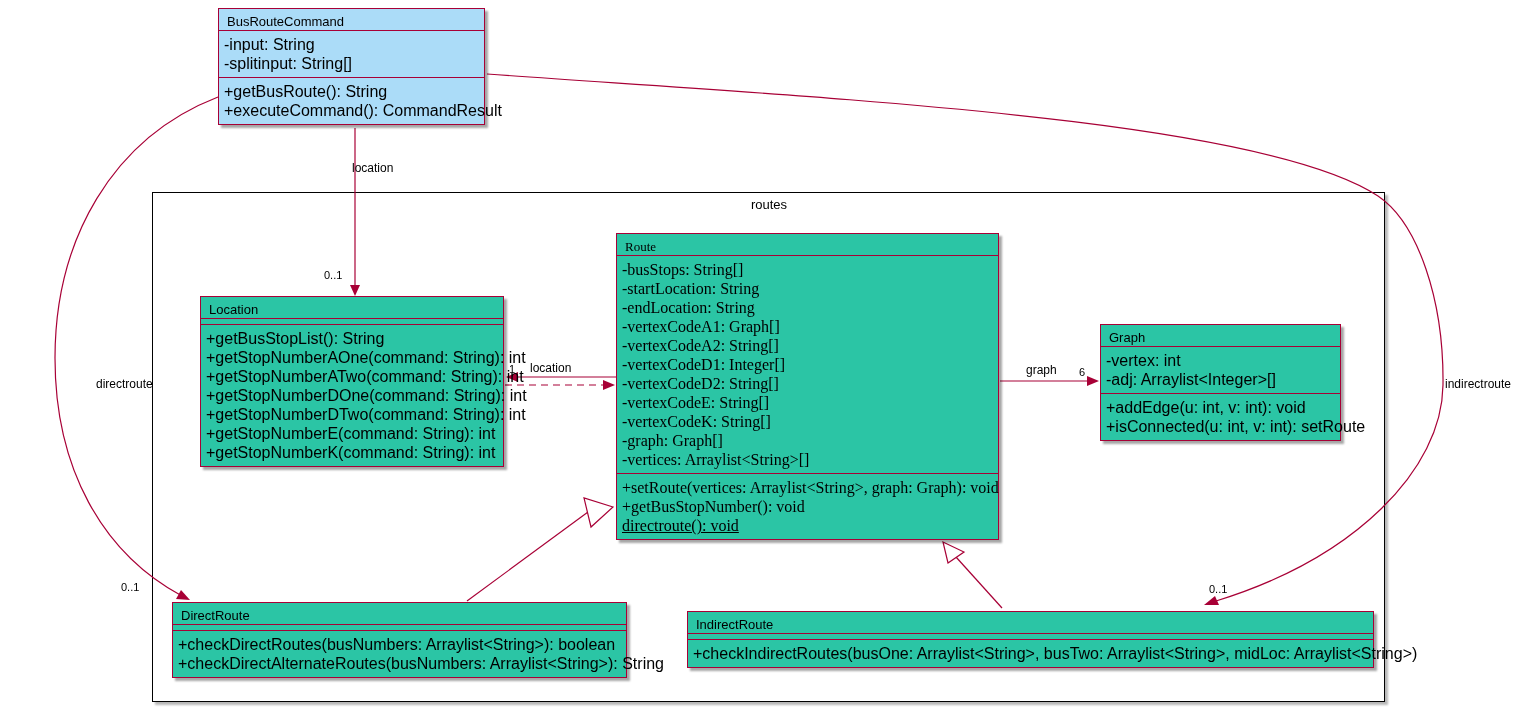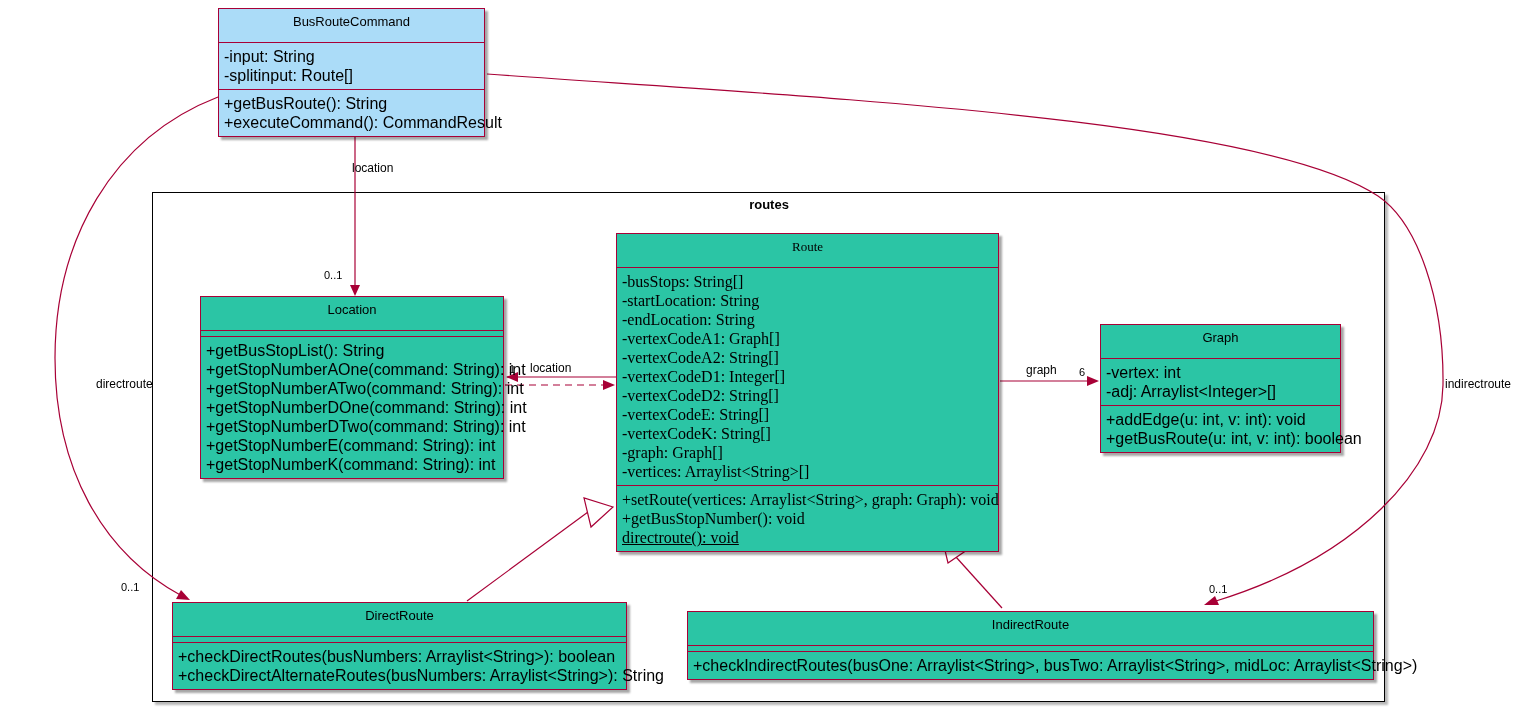--- a/index.html
+++ b/index.html
@@ -3,35 +3,35 @@
 <meta charset="utf-8">
 <style>
   html,body{margin:0;padding:0;background:#fff;}
   #canvas{position:relative;width:1532px;height:710px;background:var(--canvas,#fff);
           font-family:"Liberation Sans",sans-serif;color:var(--text,#000);overflow:hidden;}
 
   
   #frame{position:absolute;left:152px;top:192px;width:1231px;height:508px;
          border:1.5px solid var(--frame-border,#000);box-shadow:3px 3px 2px rgba(0,0,0,.28);z-index:0;}
   #frame-title{position:absolute;left:152px;top:197px;width:1234px;text-align:center;
-               font-weight:bold;font-size:13px;z-index:3;}
+               font-weight:normal;font-size:13px;z-index:3;}
 
   
   #wires{position:absolute;left:0;top:0;z-index:1;}
   .assoc{stroke:var(--edge,#A80036);fill:none;stroke-width:1.2px;}
   .dash{stroke-dasharray:7 5;}
   .ah{fill:var(--edge,#A80036);stroke:none;}
   .gen{fill:#fff;stroke:var(--edge,#A80036);stroke-width:1.2px;}
 
   
   .uml-class{position:absolute;border:1.5px solid var(--edge,#A80036);
              box-shadow:3px 3px 2px rgba(0,0,0,.35);z-index:2;}
   .teal{background:var(--class-fill,#2BC5A5);}
   .blue{background:var(--command-fill,#ABDCF8);}
-  .uml-title{text-align:center;font-size:13px;line-height:16px;padding:5px 8px 12px;
+  .uml-title{font-size:13px;line-height:16px;padding:5px 8px 0;
              border-bottom:1.5px solid var(--edge,#A80036);white-space:nowrap;}
   .sec{padding:4px 6px 4px 5px;font-size:16px;}
   .sec.methods{border-top:1.5px solid var(--edge,#A80036);}
   .sec:empty{height:5px;padding:0;}
   .member{line-height:19px;white-space:nowrap;}
   .member.u{text-decoration:underline;}
 
   #c0{left:218px;top:8px;width:265px;}
   #c1{left:200px;top:296px;width:302px;}
   #c2{left:616px;top:233px;width:381px;font-family:Liberation Serif, serif;}
@@ -86,21 +86,21 @@
     <polygon class="ah" points="190,600 176,599 181,590"></polygon>
 
     <path class="assoc" d="M 487 74 C 820 98 1260 118 1378 196 C 1418 223 1444 300 1443 385 C 1442 470 1355 558 1216 601"></path>
     <polygon class="ah" points="1204,605 1215,596 1219,605"></polygon>
   </svg>
 
   <div class="uml-class blue" id="c0">
     <div class="uml-title">BusRouteCommand</div>
     <div class="sec attrs">
         <div class="member">-input: String</div>
-        <div class="member">-splitinput: Route[]</div>
+        <div class="member">-splitinput: String[]</div>
       </div>
     <div class="sec methods">
         <div class="member">+getBusRoute(): String</div>
         <div class="member">+executeCommand(): CommandResult</div>
       </div>
   </div>
 
   <div class="uml-class teal" id="c1">
     <div class="uml-title">Location</div>
     <div class="sec attrs"></div>
@@ -138,21 +138,21 @@
   </div>
 
   <div class="uml-class teal" id="c3">
     <div class="uml-title">Graph</div>
     <div class="sec attrs">
         <div class="member">-vertex: int</div>
         <div class="member">-adj: Arraylist&lt;Integer&gt;[]</div>
       </div>
     <div class="sec methods">
         <div class="member">+addEdge(u: int, v: int): void</div>
-        <div class="member">+getBusRoute(u: int, v: int): boolean</div>
+        <div class="member">+isConnected(u: int, v: int): setRoute</div>
       </div>
   </div>
 
   <div class="uml-class teal" id="c4">
     <div class="uml-title">DirectRoute</div>
     <div class="sec attrs"></div>
     <div class="sec methods">
         <div class="member">+checkDirectRoutes(busNumbers: Arraylist&lt;String&gt;): boolean</div>
         <div class="member">+checkDirectAlternateRoutes(busNumbers: Arraylist&lt;String&gt;): String</div>
       </div>

